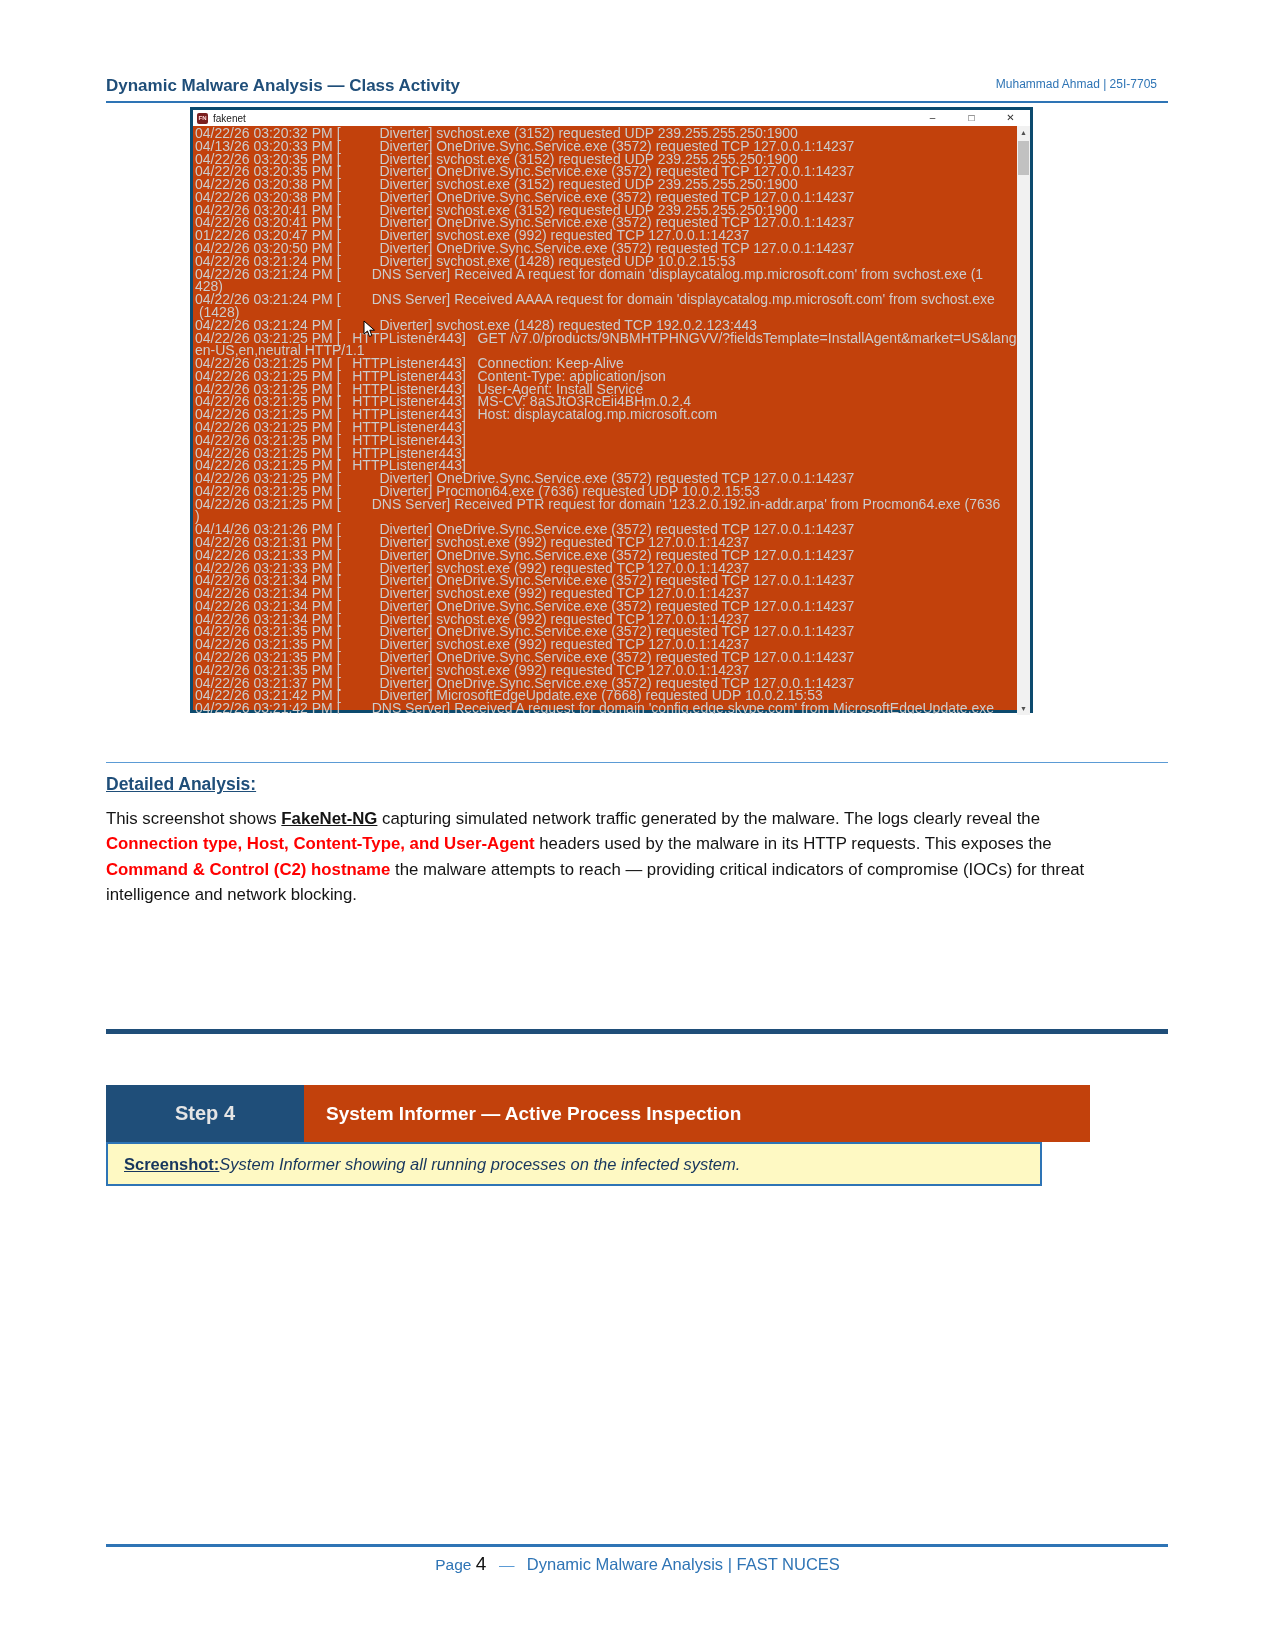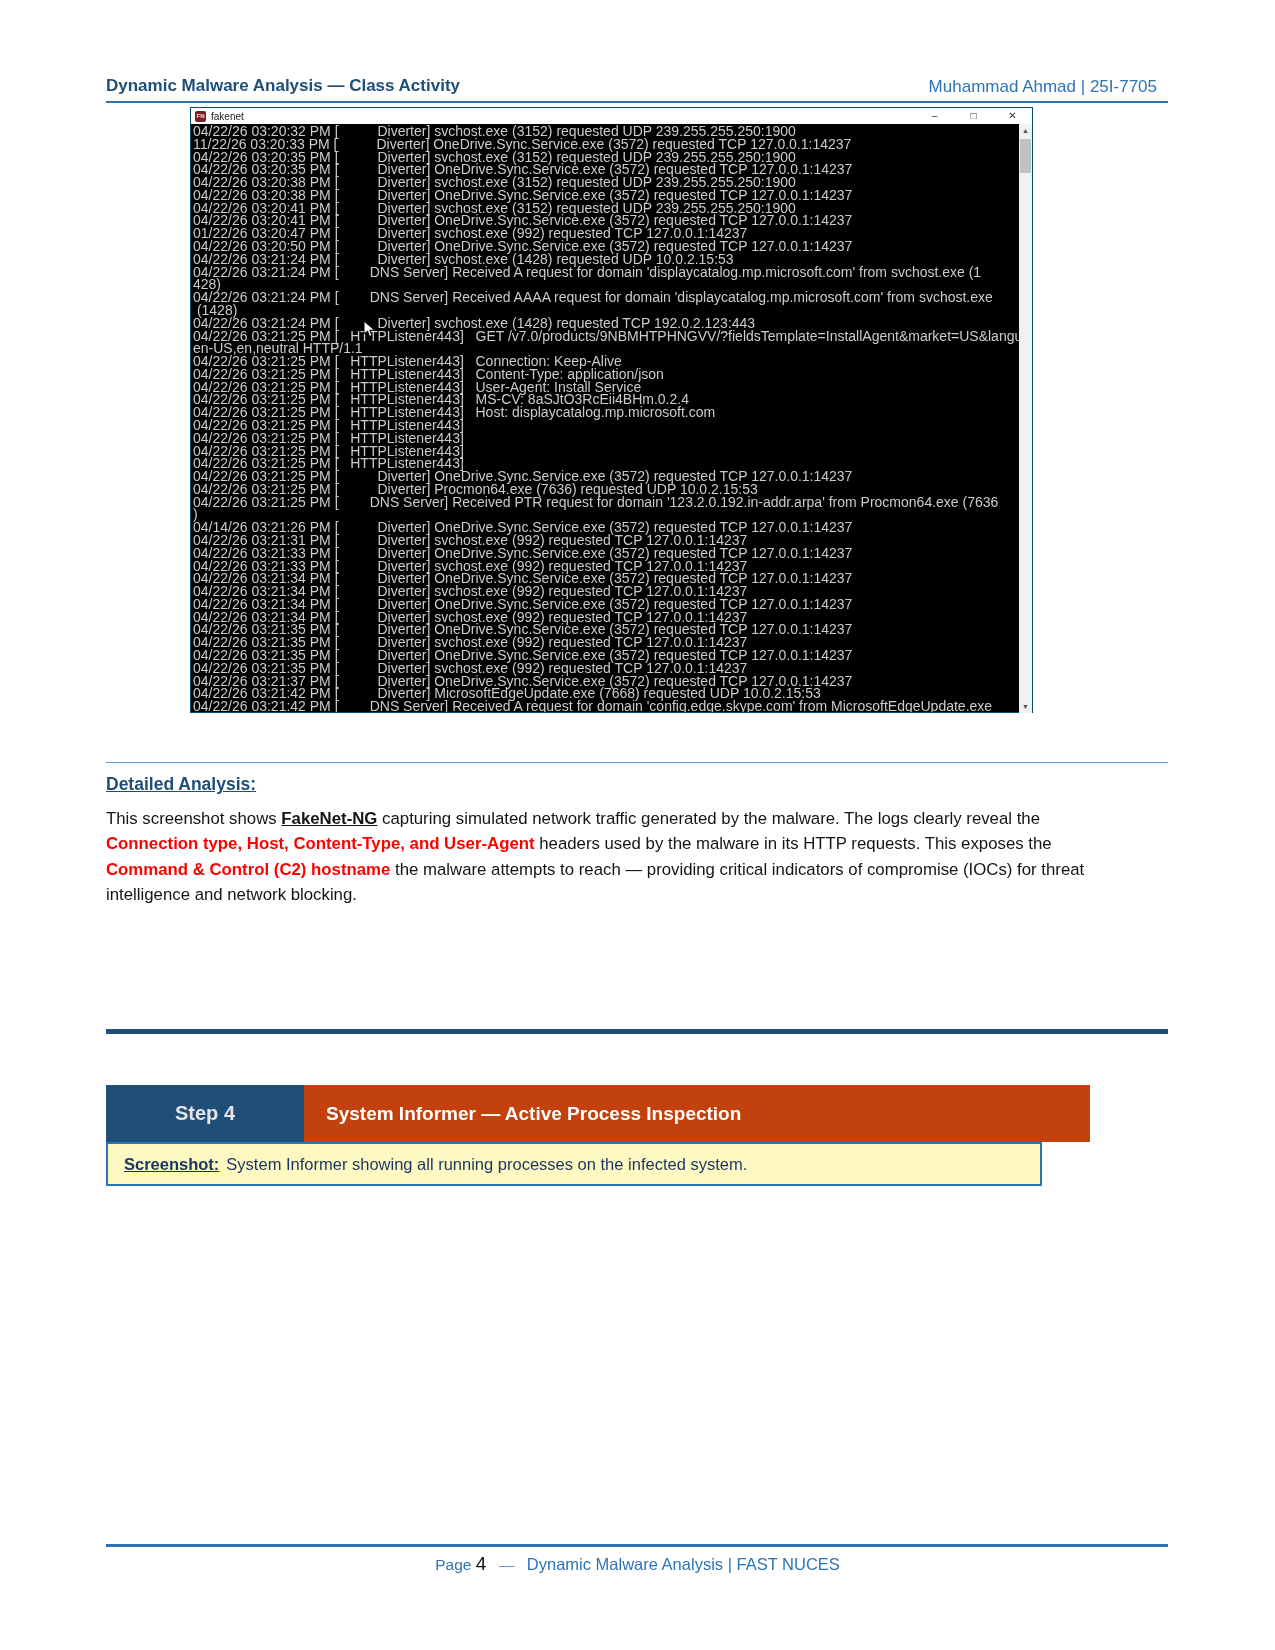--- a/index.html
+++ b/index.html
@@ -3,29 +3,29 @@
 <meta charset="utf-8">
 <style>
   * { margin:0; padding:0; box-sizing:border-box; }
   html,body { background:#ffffff; }
   .page {
     position:relative; width:1264px; height:1650px; background:#ffffff;
     font-family:"Liberation Sans", sans-serif; overflow:hidden;
   }
   
   .hdr-left  { position:absolute; left:106px; top:76px; font-size:17px; font-weight:bold; color:#1F4E79; }
-  .hdr-right { position:absolute; right:107px; top:77px; font-size:17px; color:#2E74B5; }
+  .hdr-right { position:absolute; right:107px; top:77px; font-size:12px; color:#2E74B5; }
   .rule-top    { position:absolute; left:106px; top:101px; width:1062px; height:2px; background:#2E74B5; }
   .rule-mid    { position:absolute; left:106px; top:762px; width:1062px; height:1px; background:#5B9BD5; }
   .rule-thick  { position:absolute; left:106px; top:1029px; width:1062px; height:5px; background:#1F4E79; }
   .rule-footer { position:absolute; left:106px; top:1544px; width:1062px; height:3px; background:#2E74B5; }
 
   
   .term { position:absolute; left:190px; top:107px; width:843px; height:606px;
-          border:1px solid #0c4a6e; background:#000000; }
+          border:3px solid #0c4a6e; background:#c2410c; }
   .term-titlebar { position:absolute; left:0; top:0; width:100%; height:16px; background:#ffffff;
                    display:flex; align-items:center; padding-left:4px; }
   .term-icon { width:11px; height:11px; margin-right:5px; background:#7a1f1f;
                color:#ffd9d9; font-size:6px; font-weight:bold; line-height:11px; text-align:center;
                border-radius:2px; }
   .term-title { font-size:10px; color:#222; }
   .term-controls { margin-left:auto; display:flex; height:100%; }
   .term-ctl { width:39px; height:100%; font-size:10px; color:#333; text-align:center; line-height:15px; }
   .term-body { position:absolute; left:2px; top:16px; width:826px; height:588px; overflow:hidden;
                font-family:Liberation Sans, sans-serif;
@@ -52,21 +52,21 @@
   .step-banner { position:absolute; left:106px; top:1085px; width:984px; height:57px; display:flex; }
   .step-label  { width:198px; background:#1F4E79; color:#e5e5e5; font-size:20px; font-weight:bold;
                  display:flex; align-items:center; justify-content:center; }
   .step-title  { flex:1; background:#c2410c; color:#ffffff; font-size:19px; font-weight:bold;
                  display:flex; align-items:center; padding-left:22px; }
   .shot-box { position:absolute; left:106px; top:1142px; width:936px; height:44px;
               background:#fef9c3; border:2px solid #2E74B5;
               display:flex; align-items:center; padding-left:16px;
               font-size:16.5px; color:#17365D; }
   .shot-label { font-weight:bold; text-decoration:underline; font-style:normal; }
-  .shot-text  { margin-left:7px; }
+  .shot-text  { font-style:italic; }
 
   
   .footer { position:absolute; left:0; top:1553px; width:1275px; text-align:center; }
   .footer .pg-label { color:#2E74B5; font-size:15.5px; }
   .footer .pg-num   { color:#111111; font-size:19px; }
   .footer .pg-sep   { color:#5B9BD5; font-size:15.5px; padding:0 8px; }
   .footer .pg-text  { color:#2E74B5; font-size:16.5px; }
 </style>
 </head>
 <body>
@@ -82,21 +82,21 @@
       <div class="term-icon">FN</div>
       <div class="term-title">fakenet</div>
       <div class="term-controls">
         <div class="term-ctl">–</div>
         <div class="term-ctl">□</div>
         <div class="term-ctl">✕</div>
       </div>
     </div>
     <div class="term-body">
         <div class="log-line">04/22/26 03:20:32 PM [          Diverter] svchost.exe (3152) requested UDP 239.255.255.250:1900</div>
-        <div class="log-line">11/22/26 03:20:33 PM [          Diverter] OneDrive.Sync.Service.exe (3572) requested TCP 127.0.0.1:14237</div>
+        <div class="log-line">04/13/26 03:20:33 PM [          Diverter] OneDrive.Sync.Service.exe (3572) requested TCP 127.0.0.1:14237</div>
         <div class="log-line">04/22/26 03:20:35 PM [          Diverter] svchost.exe (3152) requested UDP 239.255.255.250:1900</div>
         <div class="log-line">04/22/26 03:20:35 PM [          Diverter] OneDrive.Sync.Service.exe (3572) requested TCP 127.0.0.1:14237</div>
         <div class="log-line">04/22/26 03:20:38 PM [          Diverter] svchost.exe (3152) requested UDP 239.255.255.250:1900</div>
         <div class="log-line">04/22/26 03:20:38 PM [          Diverter] OneDrive.Sync.Service.exe (3572) requested TCP 127.0.0.1:14237</div>
         <div class="log-line">04/22/26 03:20:41 PM [          Diverter] svchost.exe (3152) requested UDP 239.255.255.250:1900</div>
         <div class="log-line">04/22/26 03:20:41 PM [          Diverter] OneDrive.Sync.Service.exe (3572) requested TCP 127.0.0.1:14237</div>
         <div class="log-line">01/22/26 03:20:47 PM [          Diverter] svchost.exe (992) requested TCP 127.0.0.1:14237</div>
         <div class="log-line">04/22/26 03:20:50 PM [          Diverter] OneDrive.Sync.Service.exe (3572) requested TCP 127.0.0.1:14237</div>
         <div class="log-line">04/22/26 03:21:24 PM [          Diverter] svchost.exe (1428) requested UDP 10.0.2.15:53</div>
         <div class="log-line">04/22/26 03:21:24 PM [        DNS Server] Received A request for domain 'displaycatalog.mp.microsoft.com' from svchost.exe (1</div>

